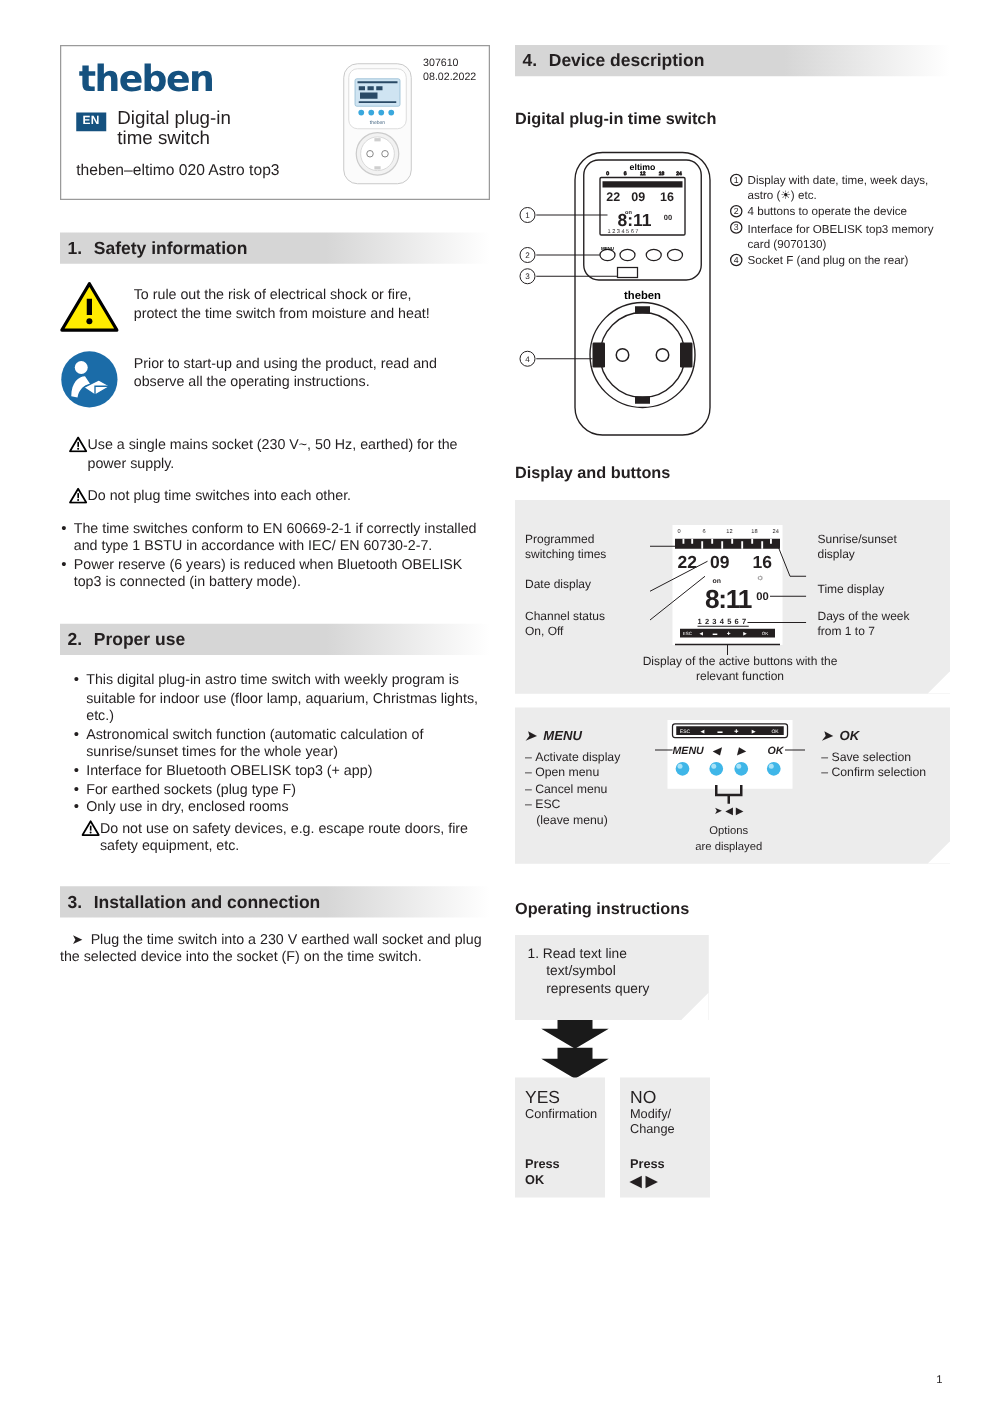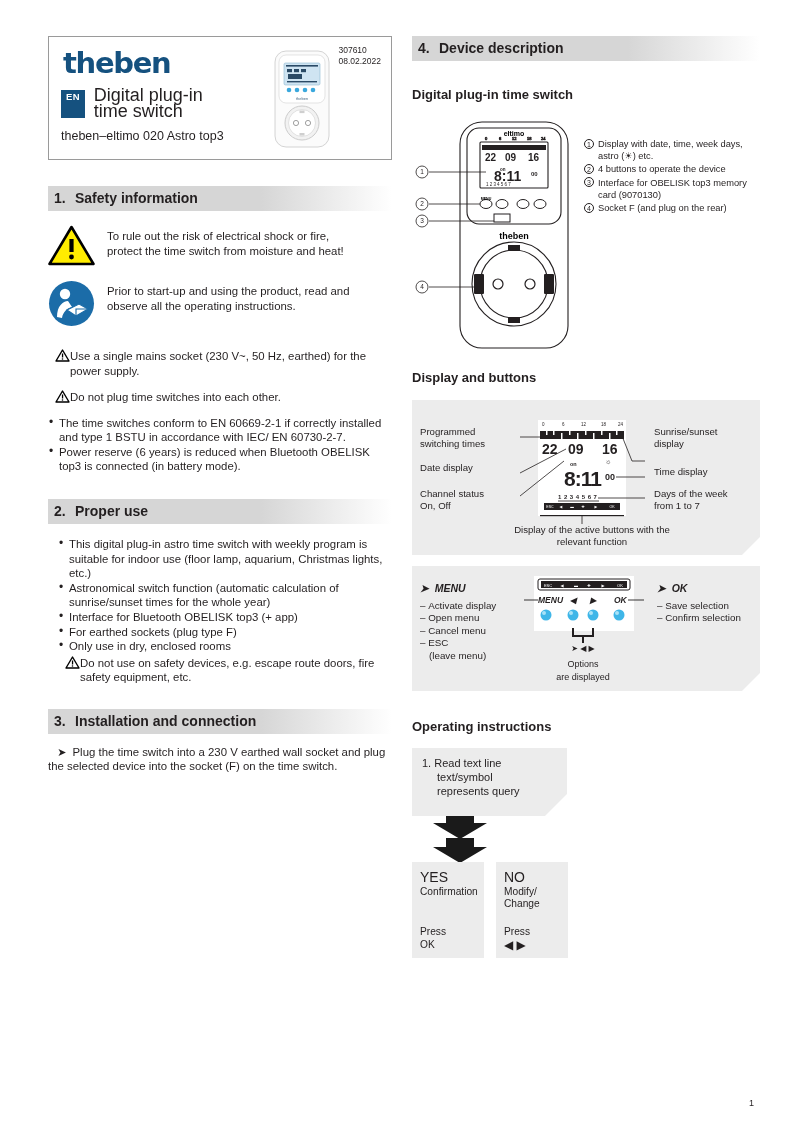--- a/index.html
+++ b/index.html
@@ -31,26 +31,26 @@
     font-size:29px;
     letter-spacing:-1.3px;
     color:#15517f;
     line-height:1;
     margin:2px 0 0 2px;
   }
   .lang-row { display:flex; align-items:flex-start; margin-top:9px; }
   .lang-badge {
     background:#15517f; color:#fff;
     font-size:9.5px; font-weight:700;
-    padding:2px 5px 16px 5px;
+    padding:2px 5px 3px 5px;
     line-height:1; margin-top:3px;
     letter-spacing:.3px;
   }
   .prod-title {
-    margin-left:9px; font-size:18px; line-height:16px; color:#231f20;
+    margin-left:9px; font-size:15px; line-height:16px; color:#231f20;
   }
   .prod-model { margin-top:10px; font-size:12.5px; color:#231f20; }
   .prod-art   { margin-top:4px; font-size:10.5px; color:#231f20; }
   .doc-meta {
     position:absolute; right:10px; top:8px;
     text-align:left; font-size:8.5px; line-height:11px; color:#231f20;
   }
 
   
   .device-photo { position:absolute; right:58px; top:12px; width:62px; height:100px; }
@@ -120,21 +120,21 @@
   .flow-box .notch {
     position:absolute; right:0; bottom:0; width:22px; height:22px;
     background:#ffffff; clip-path: polygon(100% 0, 100% 100%, 0 100%);
   }
   .flow-arrow { display:block; margin:0 auto; }
 
   .yn-wrap { display:flex; gap:12px; }
   .yn-box { background:#ececec; width:72px; height:96px; padding:7px 8px; position:relative; }
   .yn-title { font-size:14px; line-height:16px; margin-bottom:1px; }
   .yn-sub { font-size:10.2px; line-height:12.4px; }
-  .yn-press { position:absolute; left:8px; bottom:7px; font-size:10.2px; line-height:12.4px; }
+  .yn-press { position:absolute; left:8px; bottom:7px; font-size:10.2px; line-height:12.4px;font-weight:bold; }
 
   .page-num { position:absolute; right:48px; bottom:26px; font-size:9px; color:#231f20; }
 </style>
 </head>
 <body>
 
 <div class="page">
 
   <div class="col-left">
 

